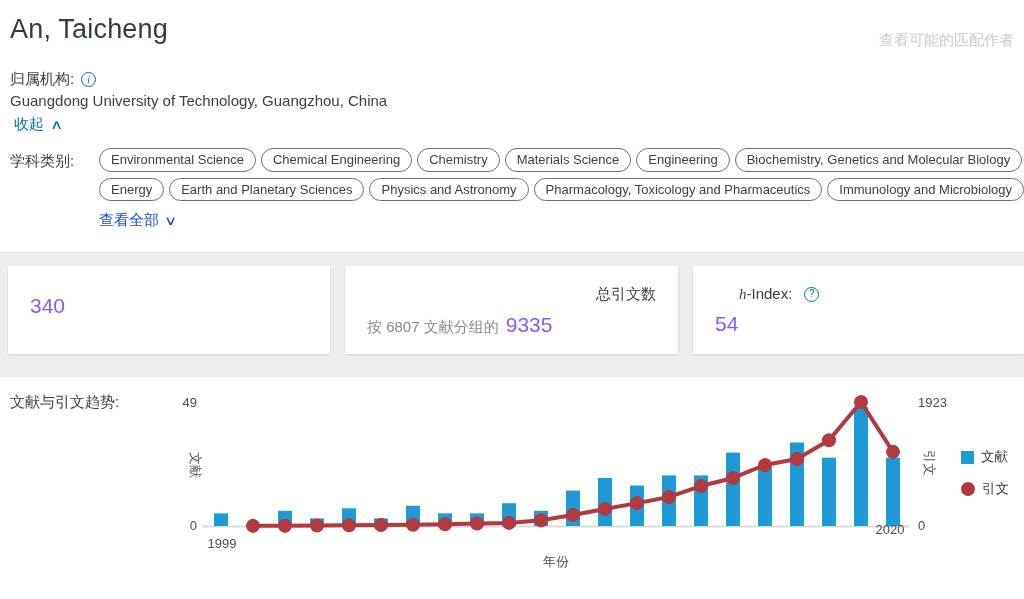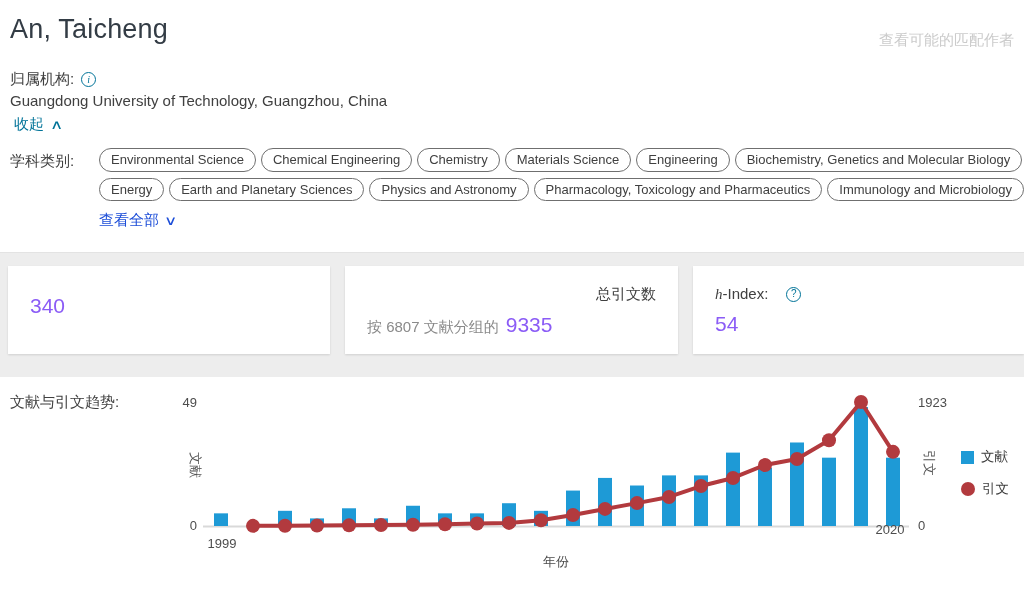--- a/index.html
+++ b/index.html
@@ -35,21 +35,21 @@
   
   .band { position:absolute; left:0; top:252px; width:1024px; height:125px;
     background:#ededed; border-top:1px solid #e3e3e3; }
   .card { position:absolute; top:13px; height:88px; background:#fff;
     box-shadow:0 1px 2px rgba(0,0,0,.12); padding:19px 22px; }
   .card1 { left:8px;  width:322px; }
   .card2 { left:345px; width:333px;text-align:right; }
   .card3 { left:693px; width:331px; }
   .card-label { font-size:15px; color:#404040; }
   .card-label .hital { font-style:italic; font-family:"Liberation Serif","DejaVu Serif",serif; }
-  .card-label-row { display:flex; align-items:center; gap:18px; }
+  .card-label-row { display:flex; align-items:center; gap:12px;margin-left:24px; }
   .card-value { margin-top:9px; font-size:21px; color:#8b5cf6; }
   .card-mixed { margin-top:9px; display:flex; align-items:baseline; gap:7px; }
   .card-prefix { font-size:15px; color:#8a8a8a; }
 
   
   .trend { position:absolute; left:0; top:377px; width:1024px; height:222px; background:#fff; }
   .trend-title { position:absolute; left:10px; top:16px; font-size:15px; color:#404040; }
   .tick { position:absolute; font-size:13px; color:#4d4d4d; }
   .t-lmax { left:147px; top:18px;  width:50px; text-align:right; }
   .t-lmin { left:147px; top:141px; width:50px; text-align:right; }

